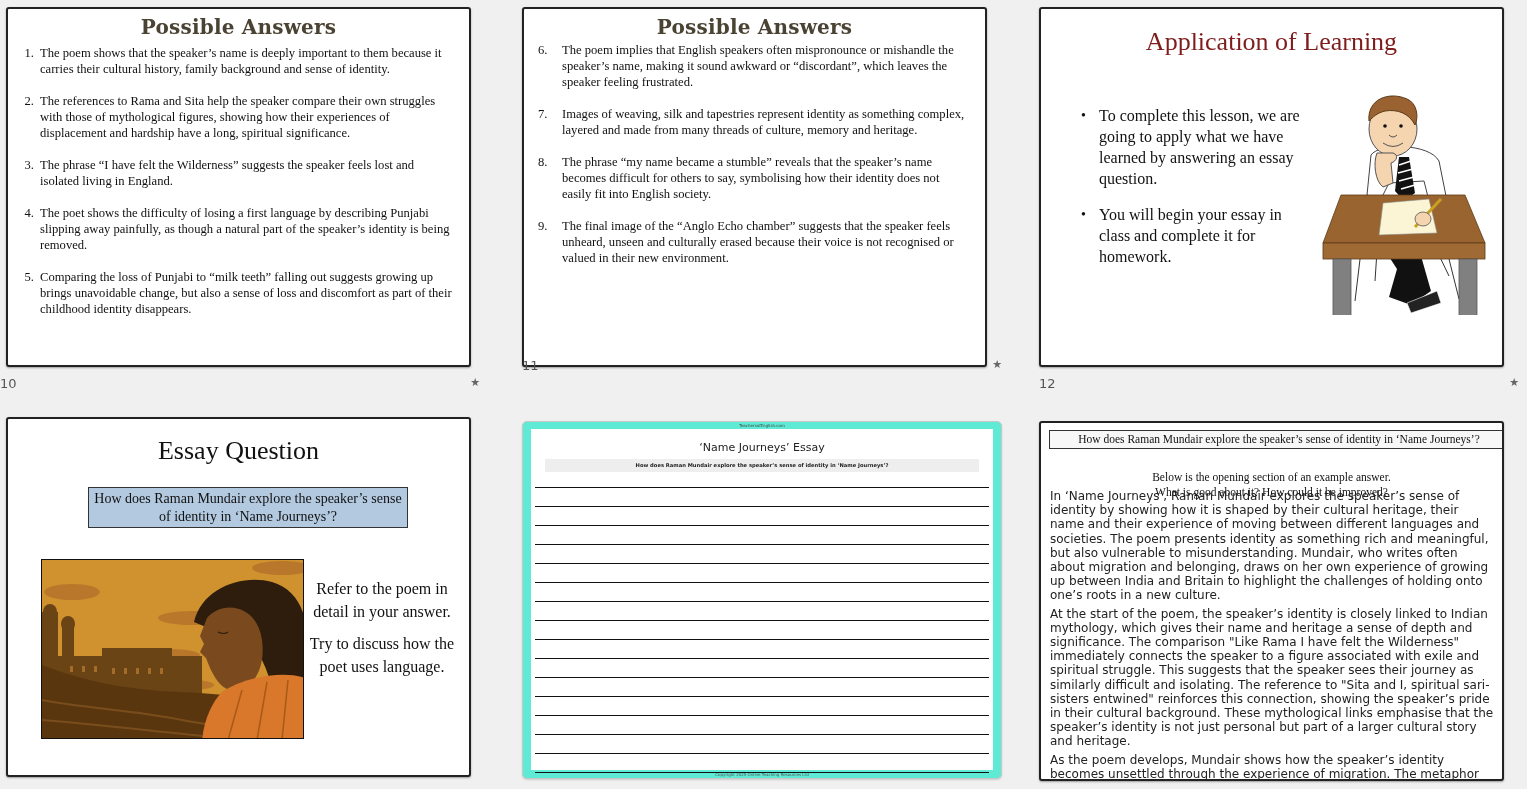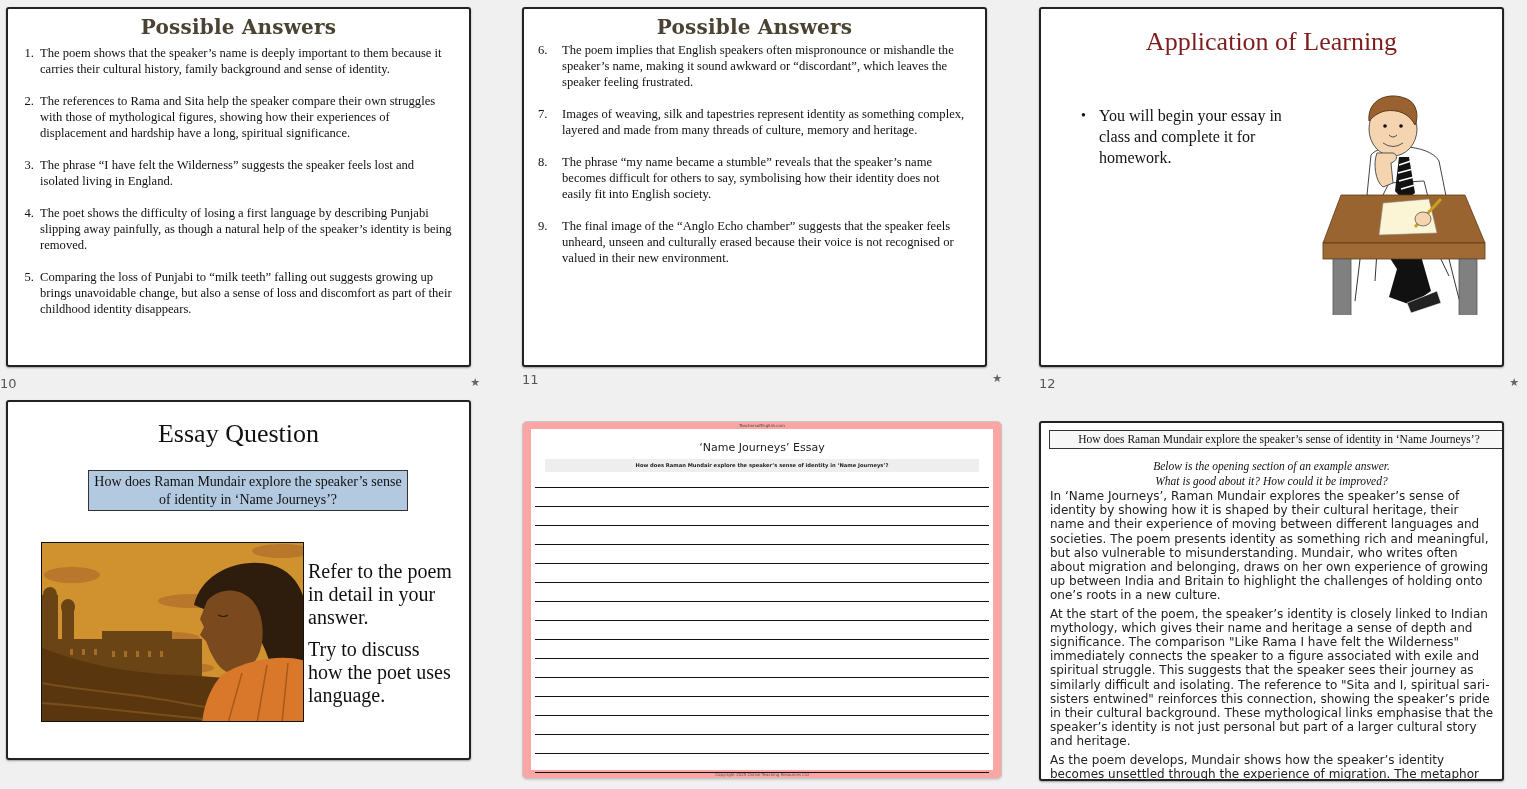--- a/index.html
+++ b/index.html
@@ -5,21 +5,21 @@
   * { box-sizing: border-box; margin: 0; padding: 0; }
   html, body { width: 1527px; height: 789px; overflow: hidden; background: #f0f0f0; }
   body { position: relative; font-family: "DejaVu Serif", serif; color: #111; }
 
   .slide {
     position: absolute; width: 465px; height: 360px; background: #fff;
     border: 2px solid #222; border-radius: 3px;
     box-shadow: 0 1px 2px rgba(0,0,0,0.35);
     overflow: hidden; cursor: pointer;
   }
-  .slide.plain { border: 1px solid #c8c8c8; border-radius: 5px; box-shadow: 0 1px 2px rgba(0,0,0,0.15); background: #fca5a5; }
+  .slide.plain { border: 1px solid #c8c8c8; border-radius: 5px; box-shadow: 0 1px 2px rgba(0,0,0,0.15); background: #5eead4; }
 
   .thumb-meta { position: absolute; width: 480px; height: 18px; font-family: "DejaVu Sans", sans-serif; color: #555; }
   .thumb-meta .num { position: absolute; left: 0; top: 0; font-size: 13px; }
   .thumb-meta .star { position: absolute; right: 0; top: 0; font-size: 11px; color: #666; }
 
   
   .pa-title { text-align: center; font-family: "DejaVu Serif", serif; font-weight: bold; font-size: 20px; color: #4a4232; margin-top: 6px; letter-spacing: 0.2px; }
   .pa-list { list-style: none; padding: 0 14px 0 12px; margin-top: 6px; }
   .pa-list li { display: flex; font-family: "Liberation Serif", serif; font-size: 12.6px; line-height: 16px; margin-bottom: 16px; color: #111; }
   .pa-list li .n { width: 20px; flex: 0 0 20px; text-align: right; padding-right: 6px; }
@@ -30,35 +30,35 @@
   .aol-title { text-align: center; font-family: "Liberation Serif", serif; font-size: 26px; margin-top: 18px; color: #7f1d1d; }
   .aol-bullets { position: absolute; left: 38px; top: 96px; width: 230px; list-style: none; }
   .aol-bullets li { position: relative; padding-left: 20px; font-family: "Liberation Serif", serif; font-size: 16px; line-height: 21px; margin-bottom: 15px; }
   .aol-bullets li::before { content: "•"; position: absolute; left: 2px; top: 0; font-size: 14px; }
   .boy { position: absolute; left: 278px; top: 82px; width: 170px; height: 224px; }
 
   
   .eq-title { text-align: center; font-family: "Liberation Serif", serif; font-size: 26px; margin-top: 17px; }
   .eq-box { position: absolute; left: 80px; top: 68px; width: 320px; height: 41px; background: #b3c9e0; border: 1px solid #333; text-align: center; font-family: "Liberation Serif", serif; font-size: 14px; line-height: 18px; padding-top: 2px; }
   .eq-img { position: absolute; left: 33px; top: 140px; width: 263px; height: 180px; border: 1px solid #111; background: #c98a2c; overflow: hidden; }
-  .eq-side { position: absolute; left: 300px; top: 158px; width: 148px; font-family: "Liberation Serif", serif; font-size: 20px; line-height: 23px; }
+  .eq-side { position: absolute; left: 300px; top: 158px; width: 148px; text-align: center; font-family: "Liberation Serif", serif; font-size: 16px; line-height: 23px; }
   .eq-side p + p { margin-top: 9px; }
 
   
   .ws-inner { position: absolute; left: 8px; top: 7px; right: 8px; bottom: 8px; background: #fff; }
   .ws-site { position: absolute; top: 1px; left: 0; right: 0; text-align: center; font-family: "DejaVu Sans", sans-serif; font-size: 4px; color: #444; }
   .ws-title { position: absolute; top: 12px; left: 0; right: 0; text-align: center; font-family: "DejaVu Sans", sans-serif; font-size: 11px; color: #222; }
   .ws-q { position: absolute; top: 30px; left: 14px; right: 14px; height: 13px; background: #eee; text-align: center; font-family: "DejaVu Sans", sans-serif; font-weight: bold; font-size: 5.2px; line-height: 13px; color: #222; }
   .ws-lines { position: absolute; top: 58px; left: 4px; right: 4px; }
   .ws-line { height: 0; border-top: 1px solid #111; margin-bottom: 18px; }
   .ws-copy { position: absolute; bottom: -7px; left: 0; right: 0; text-align: center; font-family: "DejaVu Sans", sans-serif; font-size: 4px; color: #555; }
 
   
   .ex-q { position: absolute; left: 8px; top: 7px; width: 460px; height: 19px; border: 1px solid #333; background: #f7f7f7; text-align: center; font-family: "Liberation Serif", serif; font-size: 11.5px; line-height: 17px; }
-  .ex-sub { position: absolute; left: 0; right: 0; top: 36px; text-align: center; font-family: "Liberation Serif", serif; font-size: 11.5px; line-height: 15px; font-style: italic; }
+  .ex-sub { position: absolute; left: 0; right: 0; top: 47px; text-align: center; font-family: "Liberation Serif", serif; font-size: 11.5px; line-height: 15px; }
   .ex-body { position: absolute; left: 9px; right: 8px; top: 66px; font-family: "DejaVu Sans", sans-serif; font-size: 12px; line-height: 14.2px; color: #222; }
   .ex-body p { margin-bottom: 4px; }
 </style>
 </head>
 <body>
 
 <div class="slide" style="left:6px; top:7px;">
   <div class="pa-title">Possible Answers</div>
   <ol class="pa-list">
     <li>
@@ -68,21 +68,21 @@
     <li>
         <span class="n">2.</span>
         <span class="t">The references to Rama and Sita help the speaker compare their own struggles with those of mythological figures, showing how their experiences of displacement and hardship have a long, spiritual significance.</span>
       </li>
     <li>
         <span class="n">3.</span>
         <span class="t">The phrase “I have felt the Wilderness” suggests the speaker feels lost and isolated living in England.</span>
       </li>
     <li>
         <span class="n">4.</span>
-        <span class="t">The poet shows the difficulty of losing a first language by describing Punjabi slipping away painfully, as though a natural help of the speaker’s identity is being removed.</span>
+        <span class="t">The poet shows the difficulty of losing a first language by describing Punjabi slipping away painfully, as though a natural part of the speaker’s identity is being removed.</span>
       </li>
     <li>
         <span class="n">5.</span>
         <span class="t">Comparing the loss of Punjabi to “milk teeth” falling out suggests growing up brings unavoidable change, but also a sense of loss and discomfort as part of their childhood identity disappears.</span>
       </li>
   </ol>
 </div>
 <div class="thumb-meta" style="left:0; top:376px;">
   <span class="num">10</span>
   <span class="star">★</span>
@@ -102,28 +102,29 @@
     <li>
         <span class="n">8.</span>
         <span class="t">The phrase “my name became a stumble” reveals that the speaker’s name becomes difficult for others to say, symbolising how their identity does not easily fit into English society.</span>
       </li>
     <li>
         <span class="n">9.</span>
         <span class="t">The final image of the “Anglo Echo chamber” suggests that the speaker feels unheard, unseen and culturally erased because their voice is not recognised or valued in their new environment.</span>
       </li>
   </ol>
 </div>
-<div class="thumb-meta" style="left:522px; top:372px;text-align:center;">
+<div class="thumb-meta" style="left:522px; top:358px;text-align:center;">
   <span class="num">11</span>
   <span class="star">★</span>
 </div>
 
 <div class="slide" style="left:1039px; top:7px;">
   <div class="aol-title">Application of Learning</div>
   <ul class="aol-bullets">
+    <li>To complete this lesson, we are going to apply what we have learned by answering an essay question.</li>
     <li>You will begin your essay in class and complete it for homework.</li>
   </ul>
   <svg class="boy" viewBox="0 0 170 224">
 
     <line x1="42" y1="160" x2="36" y2="210" stroke="#333" stroke-width="1"></line>
     <line x1="58" y1="160" x2="56" y2="190" stroke="#333" stroke-width="1"></line>
     <line x1="118" y1="160" x2="130" y2="185" stroke="#333" stroke-width="1"></line>
     <line x1="128" y1="160" x2="140" y2="208" stroke="#333" stroke-width="1"></line>
 
     <path d="M65 158 L100 158 L112 200 L92 214 L70 206 L78 178 Z" fill="#111"></path>
@@ -153,21 +154,21 @@
 
     <line x1="96" y1="136" x2="122" y2="108" stroke="#c9a020" stroke-width="3"></line>
     <ellipse cx="104" cy="128" rx="8" ry="7" fill="#f5d4b0" stroke="#555" stroke-width="0.8"></ellipse>
   </svg>
 </div>
 <div class="thumb-meta" style="left:1039px; top:376px;text-align:right;">
   <span class="num">12</span>
   <span class="star">★</span>
 </div>
 
-<div class="slide" style="left:6px; top:400px;">
+<div class="slide" style="left:6px; top:417px;">
   <div class="eq-title">Essay Question</div>
   <div class="eq-box">How does Raman Mundair explore the speaker’s sense of identity in ‘Name Journeys’?</div>
   <div class="eq-img">
     <svg width="263" height="180" viewBox="0 0 263 180">
       <rect width="263" height="180" fill="#cf922f"></rect>
       <ellipse cx="30" cy="32" rx="28" ry="8" fill="#b8772a"></ellipse>
       <ellipse cx="150" cy="58" rx="34" ry="7" fill="#b8772a"></ellipse>
       <ellipse cx="128" cy="95" rx="30" ry="6" fill="#b8772a"></ellipse>
       <ellipse cx="150" cy="125" rx="22" ry="5" fill="#b8772a"></ellipse>
       <ellipse cx="240" cy="8" rx="30" ry="7" fill="#b8772a"></ellipse>

